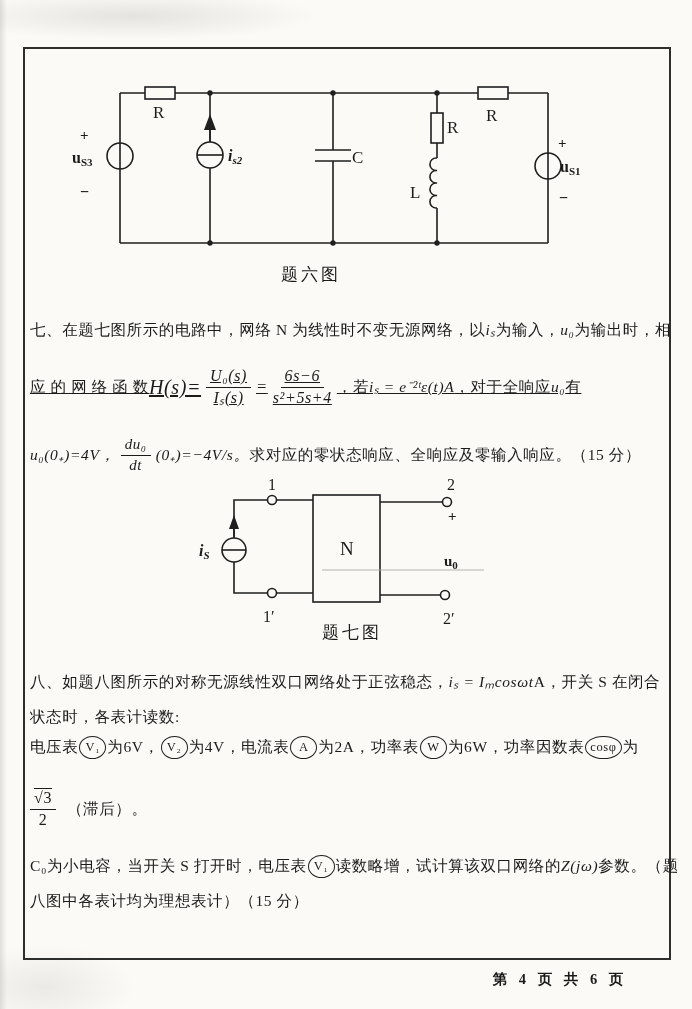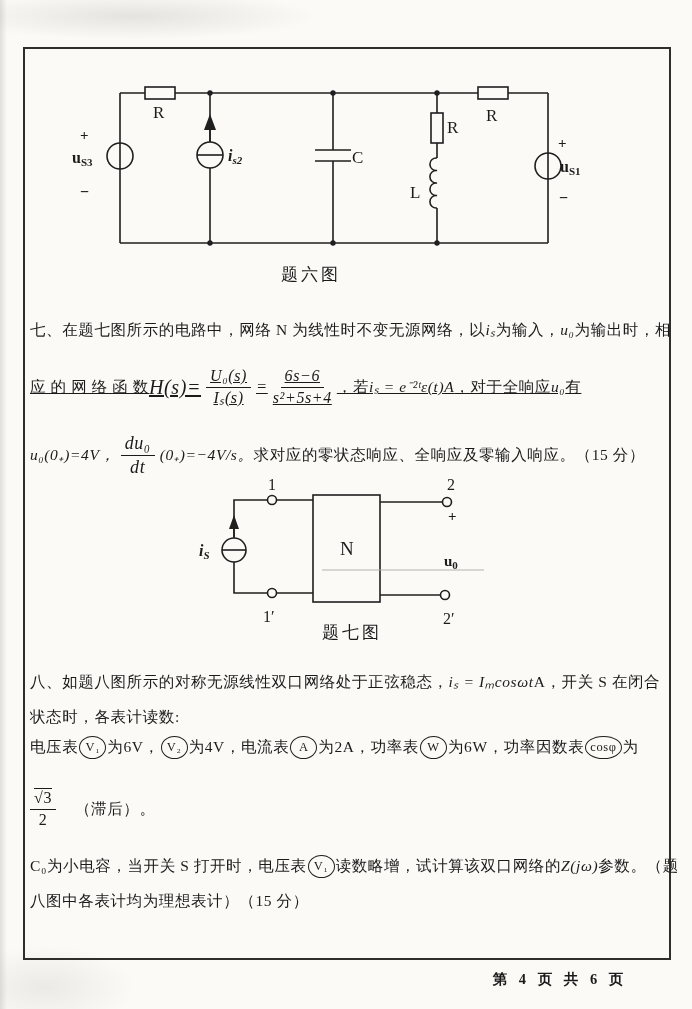--- a/index.html
+++ b/index.html
@@ -145,21 +145,21 @@
     </span>
     <span>，若 </span>
     <span class="mi">iₛ = e⁻²ᵗε(t)A</span>
     <span> ，对于全响应 </span>
     <span class="mi">u₀</span>
     <span> 有</span>
   </div>
 
   <div class="tline mathline" style="top:432px;height:46px;">
     <span class="mi">u₀(0₊)=4V，</span>
-    <span class="frac mi" style="font-size:18px;">
+    <span class="frac mi" style="font-size:15px;">
       <span class="num">du₀</span>
       <span class="den">dt</span>
     </span>
     <span class="mi">(0₊)=−4V/s。</span>
     <span>求对应的零状态响应、全响应及零输入响应。（15 分）</span>
   </div>
 
   <div class="tline" style="top:672px;">
     <span>八、如题八图所示的对称无源线性双口网络处于正弦稳态，</span><span class="mi">iₛ = Iₘcosωt</span><span>A，开关 S 在闭合</span>
   </div>
@@ -180,21 +180,21 @@
     <span>为6W，功率因数表</span>
     <span class="meter">cosφ</span>
     <span>为</span>
   </div>
 
   <div class="tline mathline" style="top:780px;height:58px;">
     <span class="frac" style="font-size:16px;margin-left:0;">
       <span class="num rad">√3</span>
       <span class="den">2</span>
     </span>
-    <span style="margin-left:14px;">（滞后）。</span>
+    <span style="margin-left:6px;">（滞后）。</span>
   </div>
 
   <div class="tline mathline" style="top:853px;height:26px;">
     <span>C₀为小电容，当开关 S 打开时，电压表</span>
     <span class="meter">V₁</span>
     <span>读数略增，试计算该双口网络的 </span>
     <span class="mi">Z(jω)</span>
     <span> 参数。（题</span>
   </div>
 

